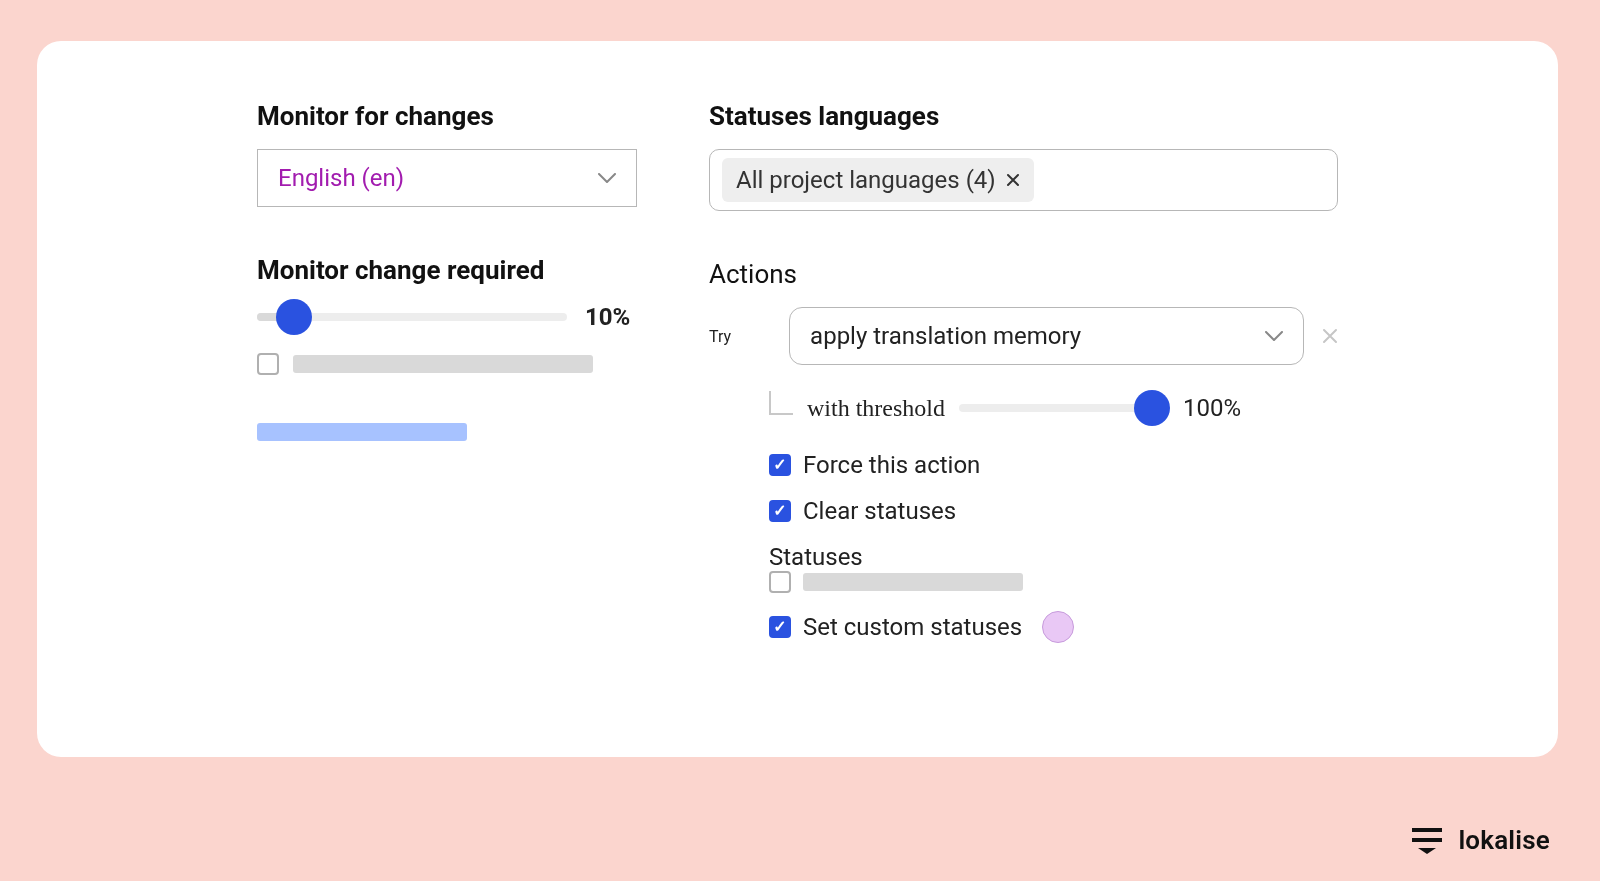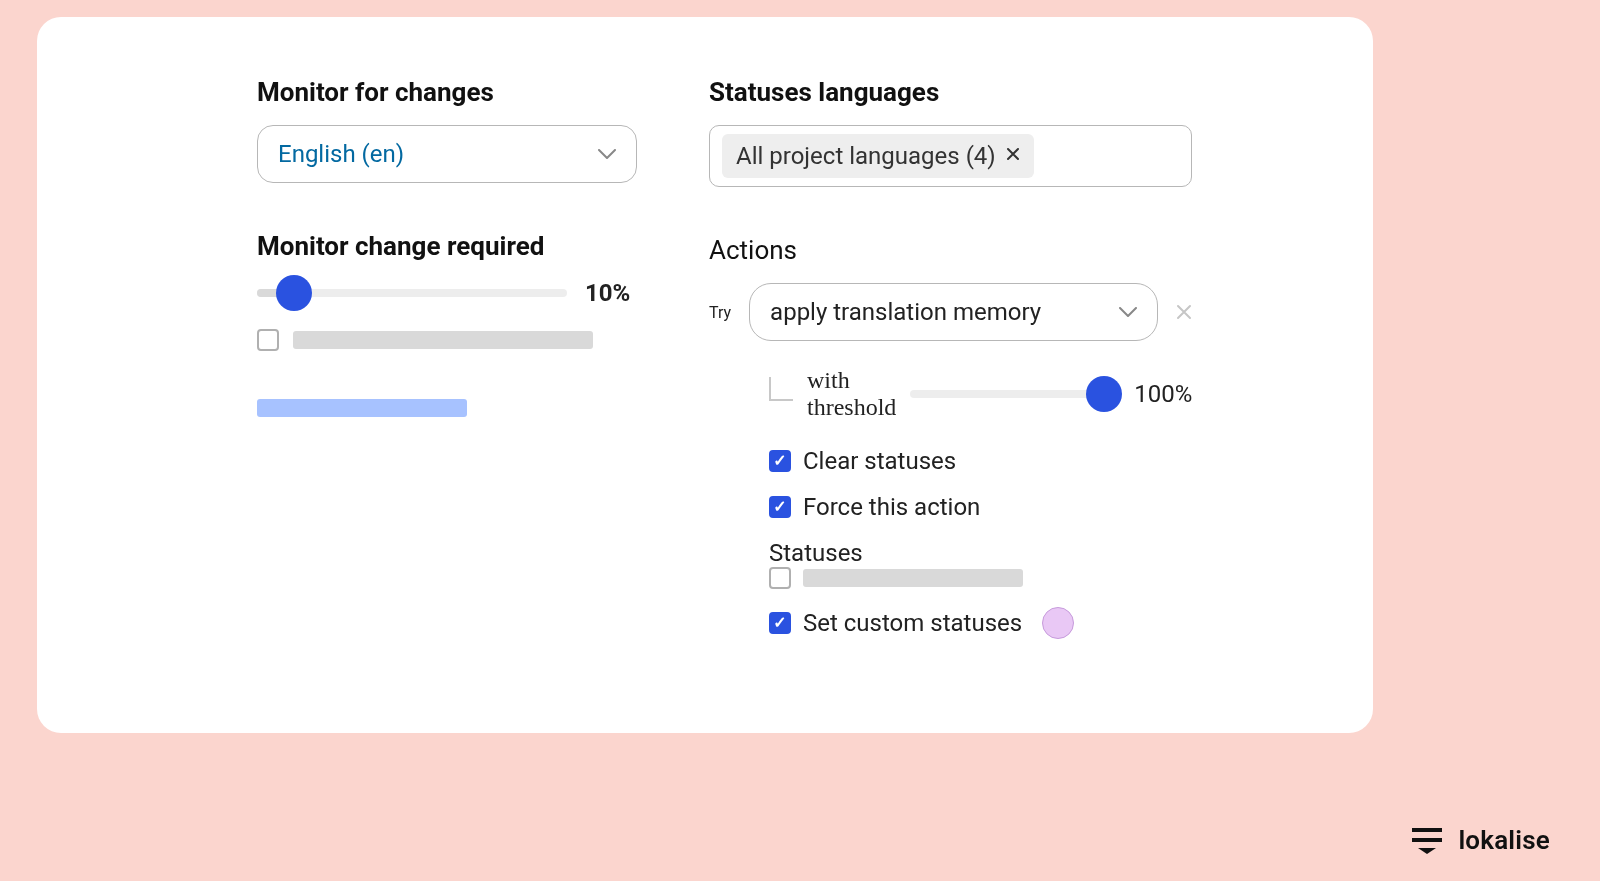--- a/index.html
+++ b/index.html
@@ -7,22 +7,22 @@
       font-family: -apple-system, BlinkMacSystemFont, "Segoe UI", Roboto, Helvetica, Arial, sans-serif;
       background: #fbd5ce;
       width: 1600px;
       height: 881px;
       position: relative;
       overflow: hidden;
     }
     .card {
       position: absolute;
       left: 37px;
-      top: 17px;
-      width: 1336px;
+      top: 41px;
+      width: 1521px;
       height: 716px;
       background: #ffffff;
       border-radius: 24px;
       padding: 60px 220px 40px 220px;
     }
     .columns {
       display: flex;
       gap: 72px;
     }
     .col-left { flex: 0 0 380px; }
@@ -31,44 +31,44 @@
       font-size: 26px;
       font-weight: 700;
       color: #111;
       margin-bottom: 18px;
     }
     .select-box {
       display: flex;
       align-items: center;
       justify-content: space-between;
       border: 1px solid #b7b7b7;
-      border-radius: 16px;
+      border-radius: 0;
       padding: 14px 20px;
       font-size: 24px;
-      color: #0369a1;
+      color: #a21caf;
       cursor: pointer;
       background: #fff;
     }
     .chevron-icon {
       width: 18px;
       height: 10px;
       display: inline-block;
     }
     .chevron-icon svg { display: block; }
     .tag-container {
       display: flex;
       align-items: center;
       border: 1px solid #b7b7b7;
       border-radius: 10px;
       padding: 8px 12px;
       background: #fff;
     }
     .tag {
       display: flex;
-      align-items: flex-start;
+      align-items: center;
       background: #eeeeee;
       border-radius: 6px;
       padding: 8px 14px;
       font-size: 24px;
       color: #333;
       gap: 10px;
     }
     .tag-close {
       font-size: 20px;
       cursor: pointer;
@@ -159,25 +159,26 @@
     .try-label {
       font-size: 16px;
       color: #222;
     }
     .try-select {
       flex: 1;
       display: flex;
       align-items: center;
       justify-content: space-between;
       border: 1px solid #b7b7b7;
-      border-radius: 22px;
+      border-radius: 13px;
       padding: 14px 20px;
       font-size: 24px;
       color: #222;
       background: #fff;
+      margin-left: 40px;
     }
     .remove-x {
       font-size: 24px;
       color: #c6c6c6;
       cursor: pointer;
     }
     .threshold-row {
       display: flex;
       align-items: center;
       gap: 14px;
@@ -319,25 +320,25 @@
         <span class="threshold-label">with threshold</span>
         <div class="threshold-slider">
           <div class="slider-thumb" style="left:92%"></div>
         </div>
         <span class="slider-value">100%</span>
       </div>
 
       <div class="force-block">
         <div class="check-line">
           <div class="checkbox checked"></div>
-          <span class="check-label">Clear statuses</span>
+          <span class="check-label">Force this action</span>
         </div>
         <div class="check-line">
           <div class="checkbox checked"></div>
-          <span class="check-label">Force this action</span>
+          <span class="check-label">Clear statuses</span>
         </div>
 
         <div class="statuses-heading">Statuses</div>
 
         <div class="check-line">
           <div class="checkbox"></div>
           <div class="placeholder-bar" style="width:220px"></div>
         </div>
 
         <div class="check-line">

